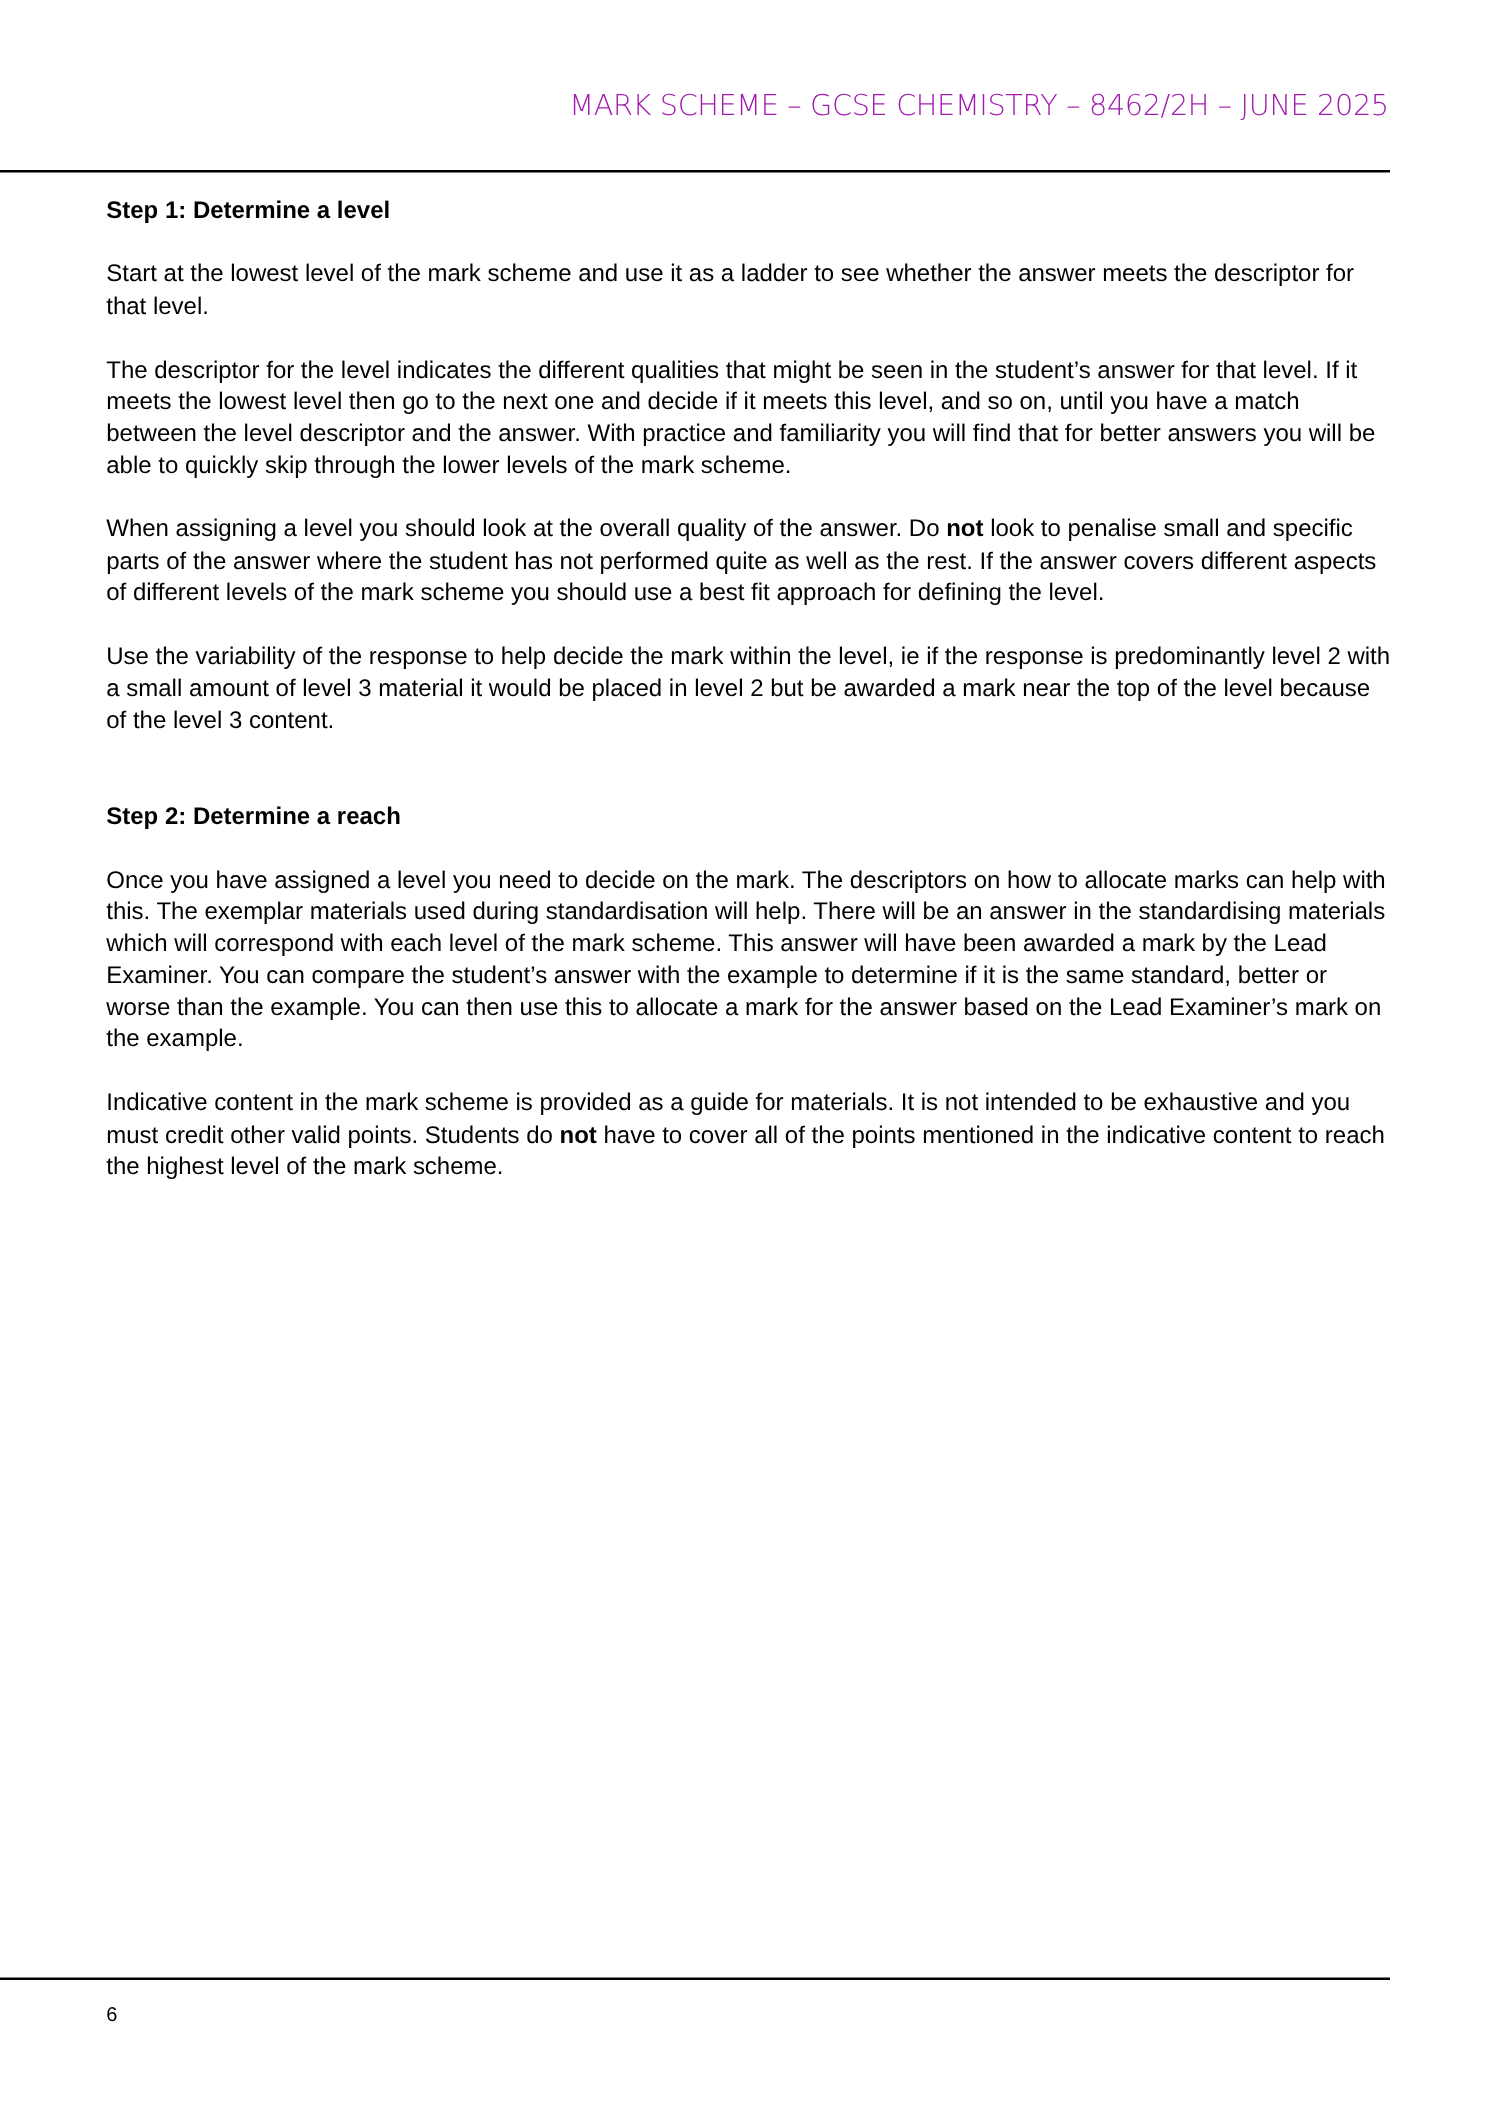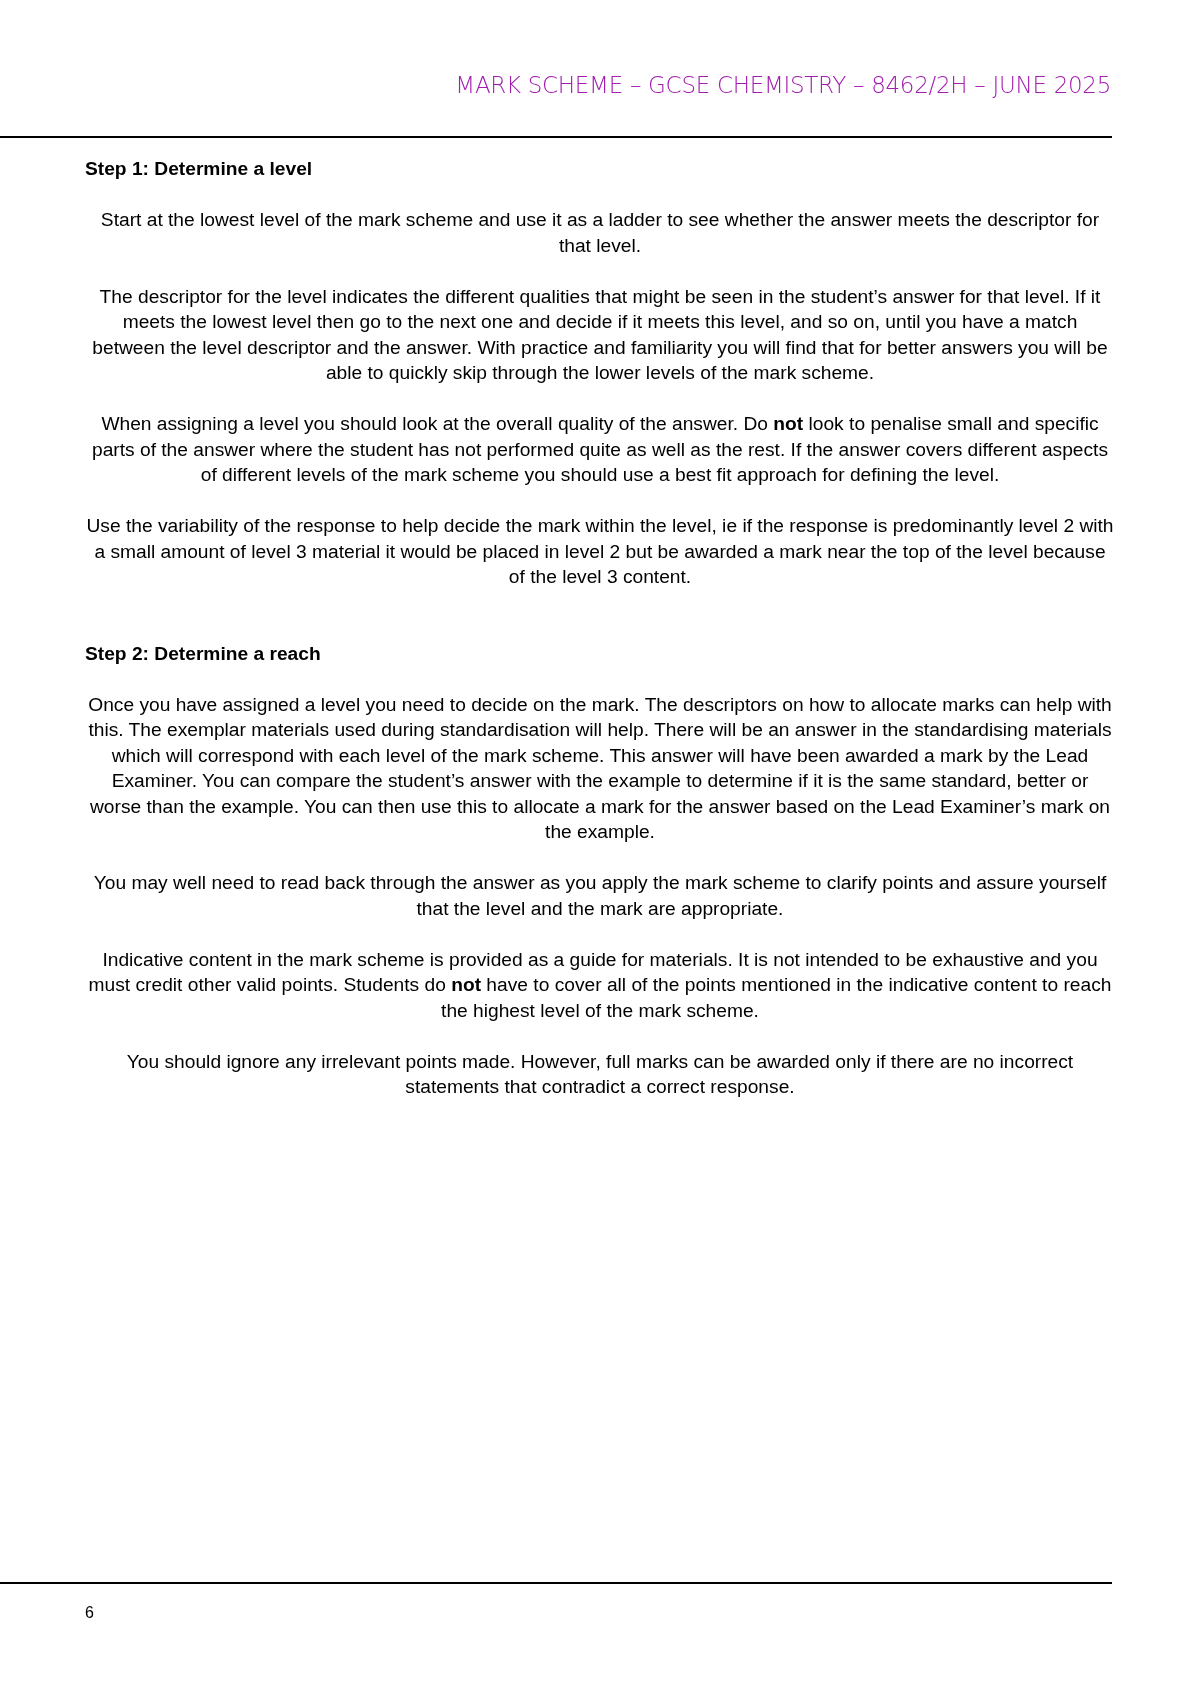--- a/index.html
+++ b/index.html
@@ -4,39 +4,37 @@
 <style>
   html, body { margin: 0; padding: 0; background: #ffffff; }
   body { width: 1191px; height: 1684px; position: relative; overflow: hidden;
          font-family: "Liberation Sans", sans-serif; color: #000; }
   .header-title { position: absolute; right: 80px; top: 72px; font-size: 23px;
                   font-family: "DejaVu Sans", sans-serif; font-weight: 200; letter-spacing: -0.3px; color:#a21caf;text-align:right; }
   .rule { position: absolute; left: 0; width: 1112px; height: 2px; background: #000; }
   .rule.top { top: 136px; }
   .rule.bottom { top: 1582px; }
   .content { position: absolute; left: 85px; top: 156px; width: 1030px; font-size: 19.2px; line-height: 25.5px; }
-  .content p { margin: 0 0 25.5px 0; text-align: center; }
+  .content p { margin: 0 0 25.5px 0; }
   .content h2 { font-size: 19.2px; font-weight: bold; margin: 0 0 25.5px 0; line-height: 25.5px; }
   .content h2.step2 { margin-top: 51px; }
   .page-number { position: absolute; left: 85px; top: 1604px; font-size: 16px; font-family: "Liberation Sans", sans-serif; }
 </style>
 </head>
 <body>
 
 <div class="header-title">MARK SCHEME – GCSE CHEMISTRY – 8462/2H – JUNE 2025</div>
 <div class="rule top"></div>
 
 <div class="content">
   <h2>Step 1: Determine a level</h2>
   <p>Start at the lowest level of the mark scheme and use it as a ladder to see whether the answer meets the descriptor for that level.</p>
   <p>The descriptor for the level indicates the different qualities that might be seen in the student’s answer for that level.  If it meets the lowest level then go to the next one and decide if it meets this level, and so on, until you have a match between the level descriptor and the answer.  With practice and familiarity you will find that for better answers you will be able to quickly skip through the lower levels of the mark scheme.</p>
   <p><span>When assigning a level you should look at the overall quality of the answer.  Do </span><b>not</b><span> look to penalise small and specific parts of the answer where the student has not performed quite as well as the rest.  If the answer covers different aspects of different levels of the mark scheme you should use a best fit approach for defining the level.</span></p>
   <p>Use the variability of the response to help decide the mark within the level, ie if the response is predominantly level 2 with a small amount of level 3 material it would be placed in level 2 but be awarded a mark near the top of the level because of the level 3 content.</p>
 
   <h2 class="step2">Step 2: Determine a reach</h2>
   <p>Once you have assigned a level you need to decide on the mark.  The descriptors on how to allocate marks can help with this.  The exemplar materials used during standardisation will help.  There will be an answer in the standardising materials which will correspond with each level of the mark scheme.  This answer will have been awarded a mark by the Lead Examiner.  You can compare the student’s answer with the example to determine if it is the same standard, better or worse than the example.  You can then use this to allocate a mark for the answer based on the Lead Examiner’s mark on the example.</p>
-  <p>You may well need to read back through the answer as you apply the mark scheme to clarify points and assure yourself that the level and the mark are appropriate.</p>
   <p><span>Indicative content in the mark scheme is provided as a guide for materials.  It is not intended to be exhaustive and you must credit other valid points.  Students do </span><b>not</b><span> have to cover all of the points mentioned in the indicative content to reach the highest level of the mark scheme.</span></p>
-  <p>You should ignore any irrelevant points made.  However, full marks can be awarded only if there are no incorrect statements that contradict a correct response.</p>
 </div>
 
 <div class="rule bottom"></div>
 <div class="page-number">6</div>
 
 </body></html>

